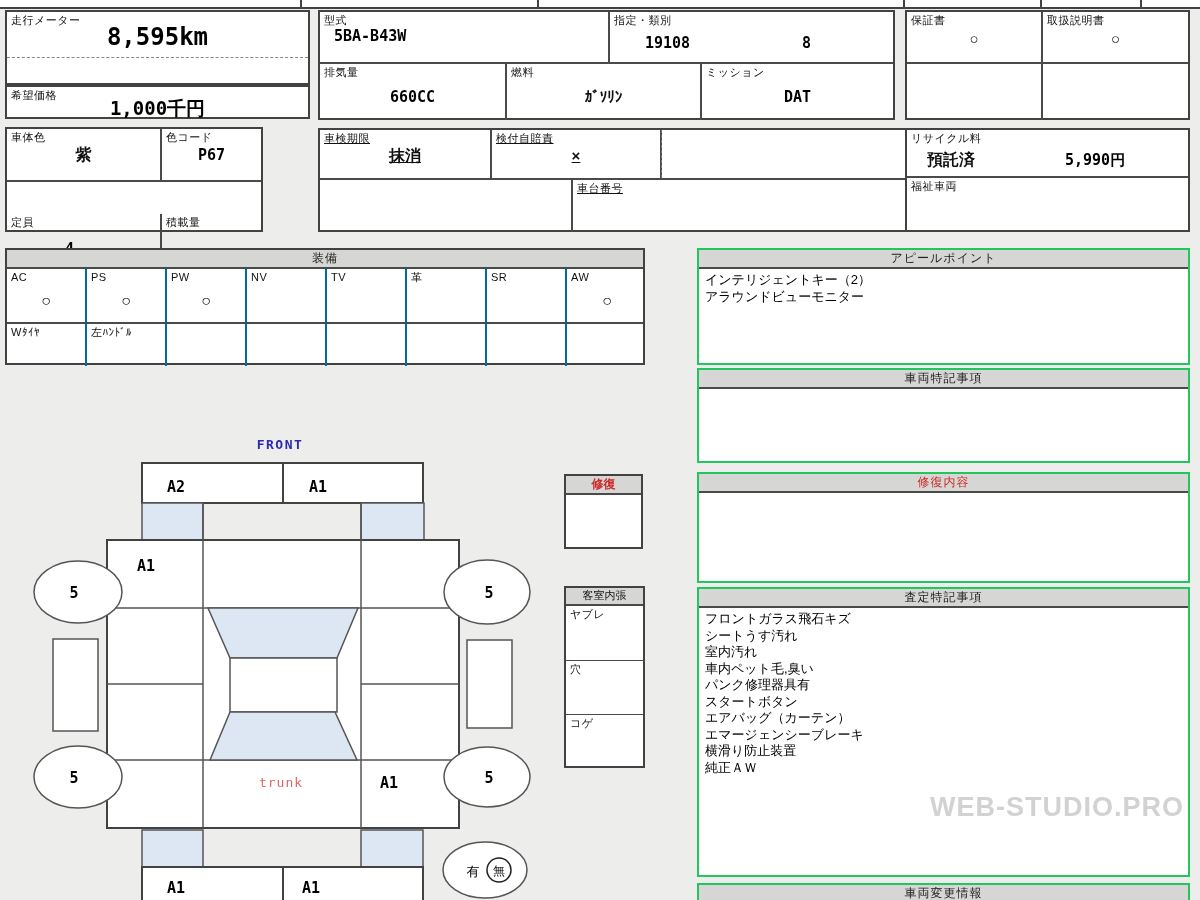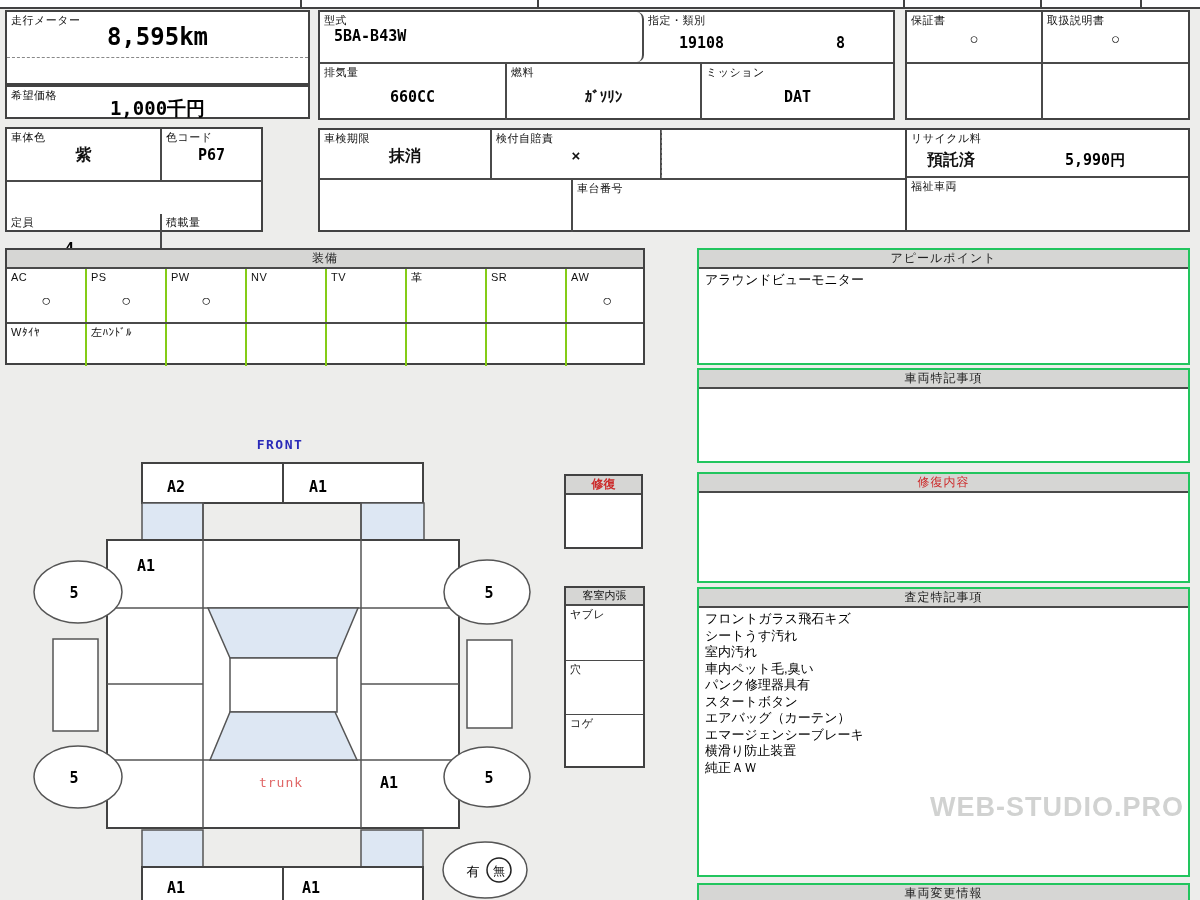--- a/index.html
+++ b/index.html
@@ -11,21 +11,21 @@
   .val{font-family:"DejaVu Sans Mono",monospace;font-weight:bold;color:#000;}
   .cell{position:relative;box-sizing:border-box;}
   .vdiv{border-right:2px solid #4a4a4a;}
   .hdiv{border-bottom:2px solid #4a4a4a;}
   .panel{position:absolute;background:#fff;border:2px solid #22c55e;box-sizing:border-box;}
   .panel-head{background:#d6d6d4;border-bottom:2px solid #4a4a4a;height:17px;
               font-size:12px;line-height:16px;text-align:center;color:#222;letter-spacing:1px;}
   .panel-body{position:relative;font-size:13px;line-height:16.5px;padding:3px 6px;color:#000;}
   .red{color:#cc2a2a;}
   .equip-row{display:flex;}
-  .equip-cell{flex:0 0 80px;position:relative;box-sizing:border-box;border-right:2px solid #84cc16;}
+  .equip-cell{flex:0 0 80px;position:relative;box-sizing:border-box;border-right:2px solid #0369a1;}
   .equip-cell:last-child{border-right:none;}
   .mark{text-align:center;font-size:16px;font-weight:bold;margin-top:9px;}
   .watermark{position:absolute;right:4px;top:203px;font-size:27px;letter-spacing:1px;
              color:#c9cbc9;opacity:.85;font-weight:bold;white-space:nowrap;}
   .topstrip{position:absolute;left:0;top:0;width:1200px;height:7px;background:#fff;
             border-bottom:2px solid #424242;}
   .tick{position:absolute;top:0;width:2px;height:7px;background:#424242;}
   svg text{font-family:"DejaVu Sans Mono",monospace;}
 </style>
 </head>
@@ -71,21 +71,21 @@
       </div>
       <div class="cell" style="flex:1;">
         <div class="lbl">積載量</div>
         <div></div>
       </div>
     </div>
   </div>
 
   <div class="box" style="left:318px;top:10px;width:577px;height:110px;">
     <div style="display:flex;height:50px;" class="hdiv">
-      <div class="cell vdiv" style="width:324px;border-radius:7px;">
+      <div class="cell vdiv" style="width:290px;">
         <div class="lbl">型式</div>
         <div class="val" style="font-size:15px;padding-left:14px;margin-top:1px;">5BA-B43W</div>
       </div>
       <div class="cell" style="flex:1;">
         <div class="lbl">指定・類別</div>
         <span class="val" style="position:absolute;left:35px;top:22px;font-size:15px;">19108</span>
         <span class="val" style="position:absolute;left:192px;top:22px;font-size:15px;">8</span>
       </div>
     </div>
     <div style="display:flex;height:56px;">
@@ -97,21 +97,21 @@
         <div class="lbl">燃料</div>
         <div style="text-align:center;font-size:15px;font-weight:bold;margin-top:10px;">ｶﾞｿﾘﾝ</div>
       </div>
       <div class="cell" style="flex:1;">
         <div class="lbl">ミッション</div>
         <div class="val" style="text-align:center;font-size:15px;margin-top:10px;">DAT</div>
       </div>
     </div>
   </div>
 
-  <div class="box" style="left:318px;top:128px;width:595px;height:104px;">
+  <div class="box" style="left:318px;top:128px;width:595px;height:104px;text-decoration:underline;">
     <div style="display:flex;height:48px;" class="hdiv">
       <div class="cell vdiv" style="width:172px;">
         <div class="lbl">車検期限</div>
         <div style="text-align:center;font-size:16px;font-weight:bold;margin-top:2px;">抹消</div>
       </div>
       <div class="cell vdiv" style="width:170px;">
         <div class="lbl">検付自賠責</div>
         <div style="text-align:center;font-size:15px;font-weight:bold;margin-top:3px;">×</div>
       </div>
       <div class="cell" style="flex:1;border-left:1px dashed #777;margin-left:-1px;"></div>
@@ -212,20 +212,21 @@
         </div>
       <div class="equip-cell">
           <div class="lbl"></div>
         </div>
     </div>
   </div>
 
   <div class="panel" style="left:697px;top:248px;width:493px;height:117px;">
     <div class="panel-head">アピールポイント</div>
     <div class="panel-body">
+      <div>インテリジェントキー（2）</div>
       <div>アラウンドビューモニター</div>
     </div>
   </div>
 
   <div class="panel" style="left:697px;top:368px;width:493px;height:95px;">
     <div class="panel-head">車両特記事項</div>
     <div class="panel-body"></div>
   </div>
 
   <div class="panel" style="left:697px;top:472px;width:493px;height:111px;">

